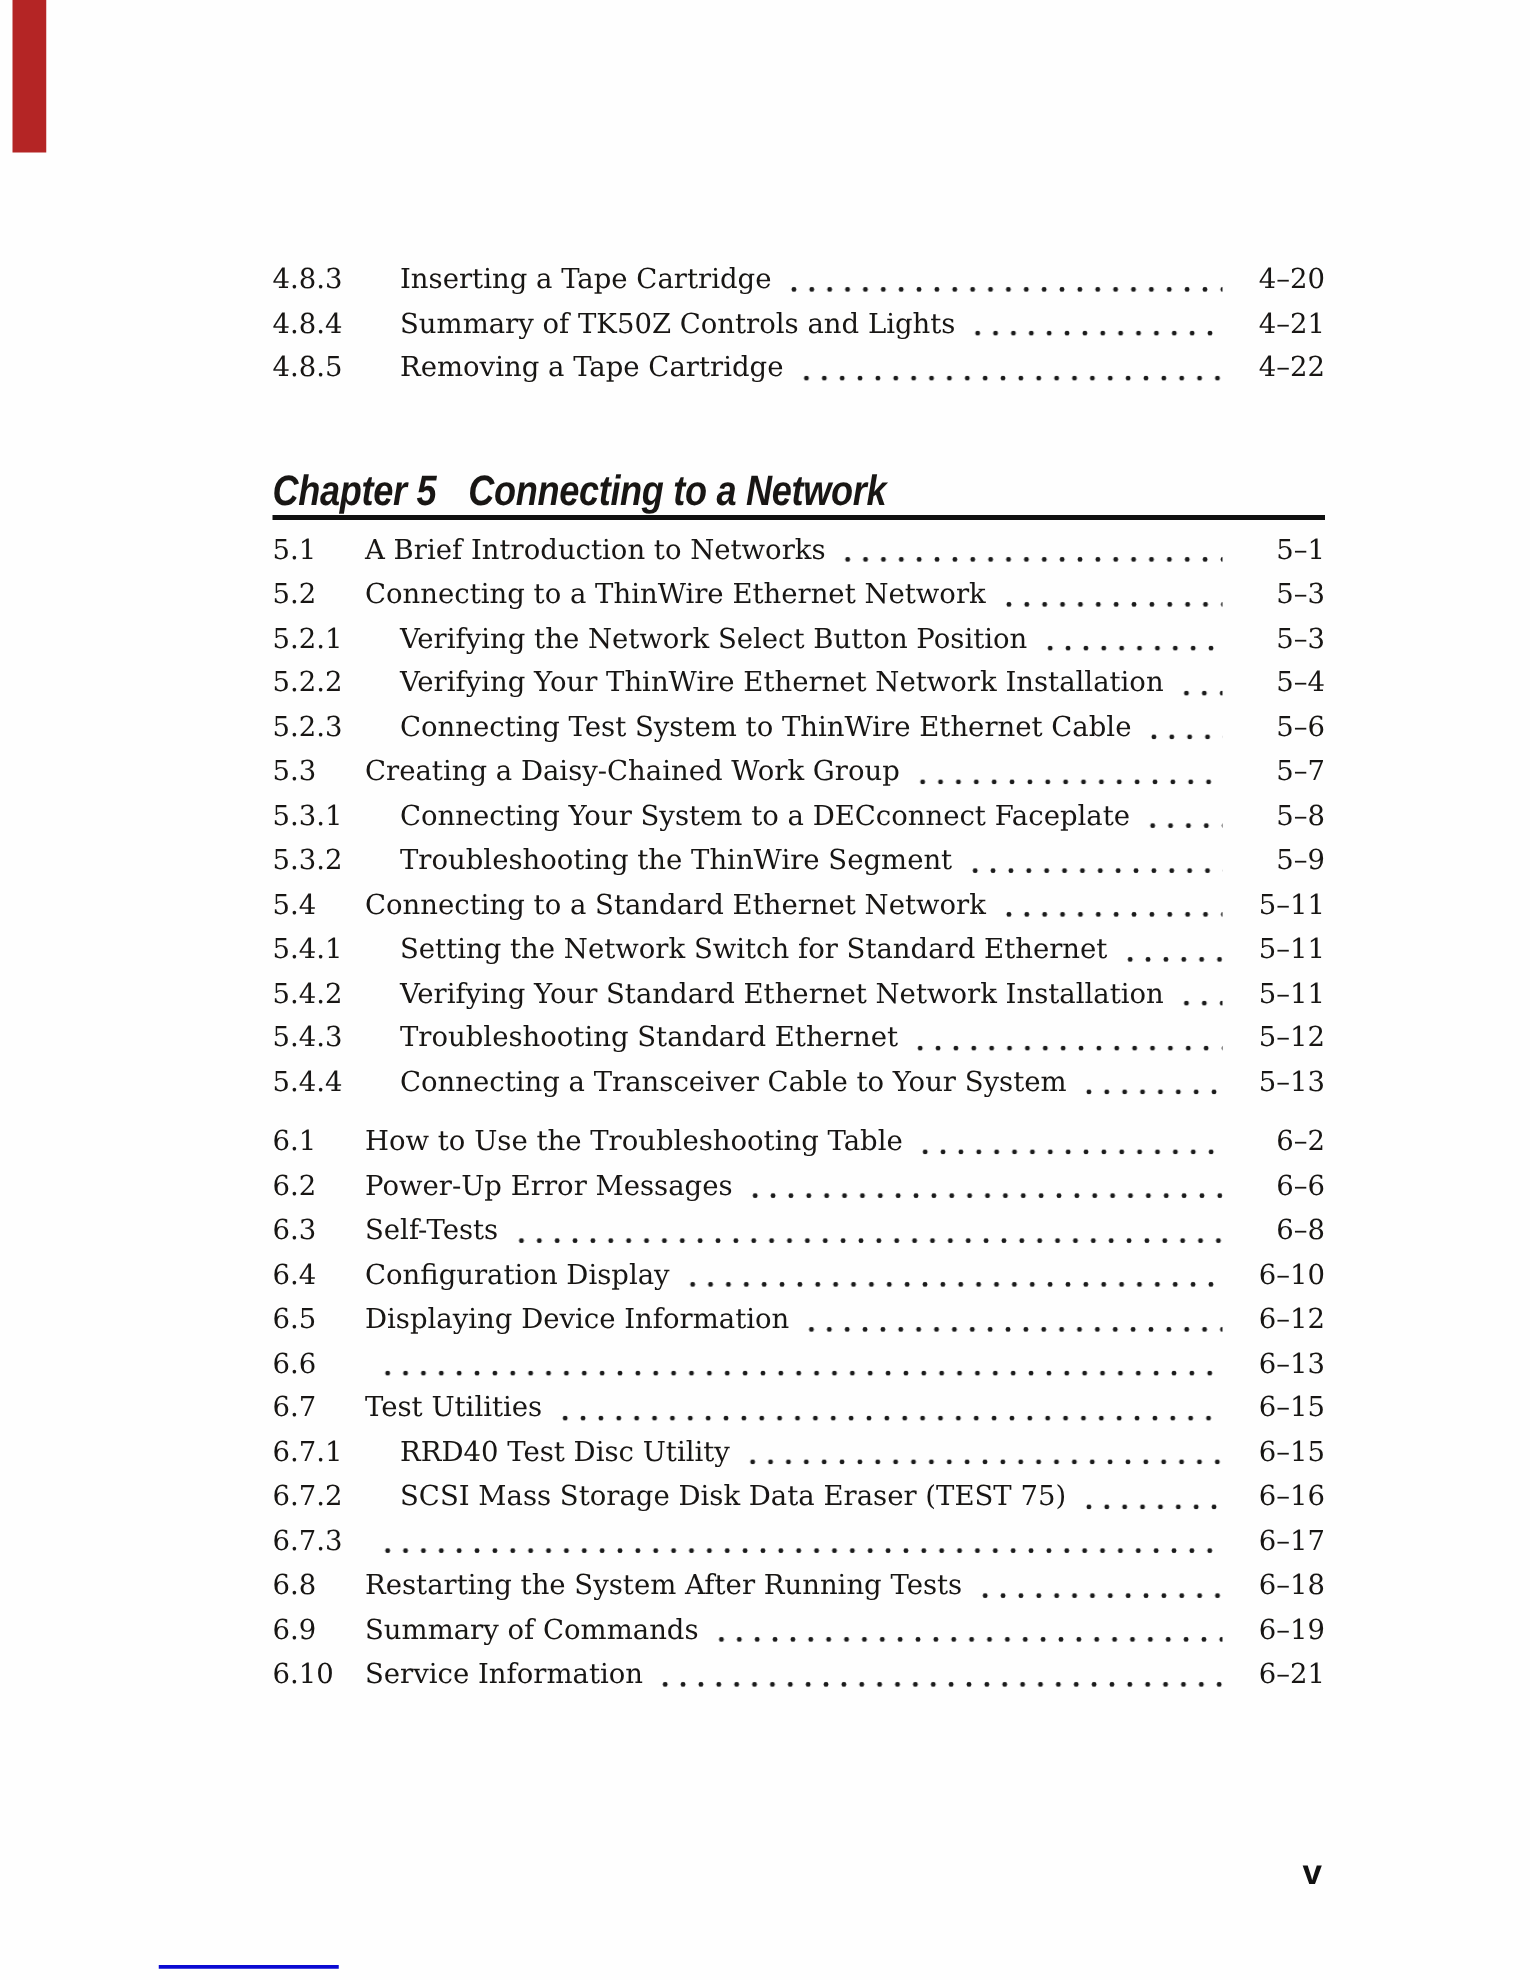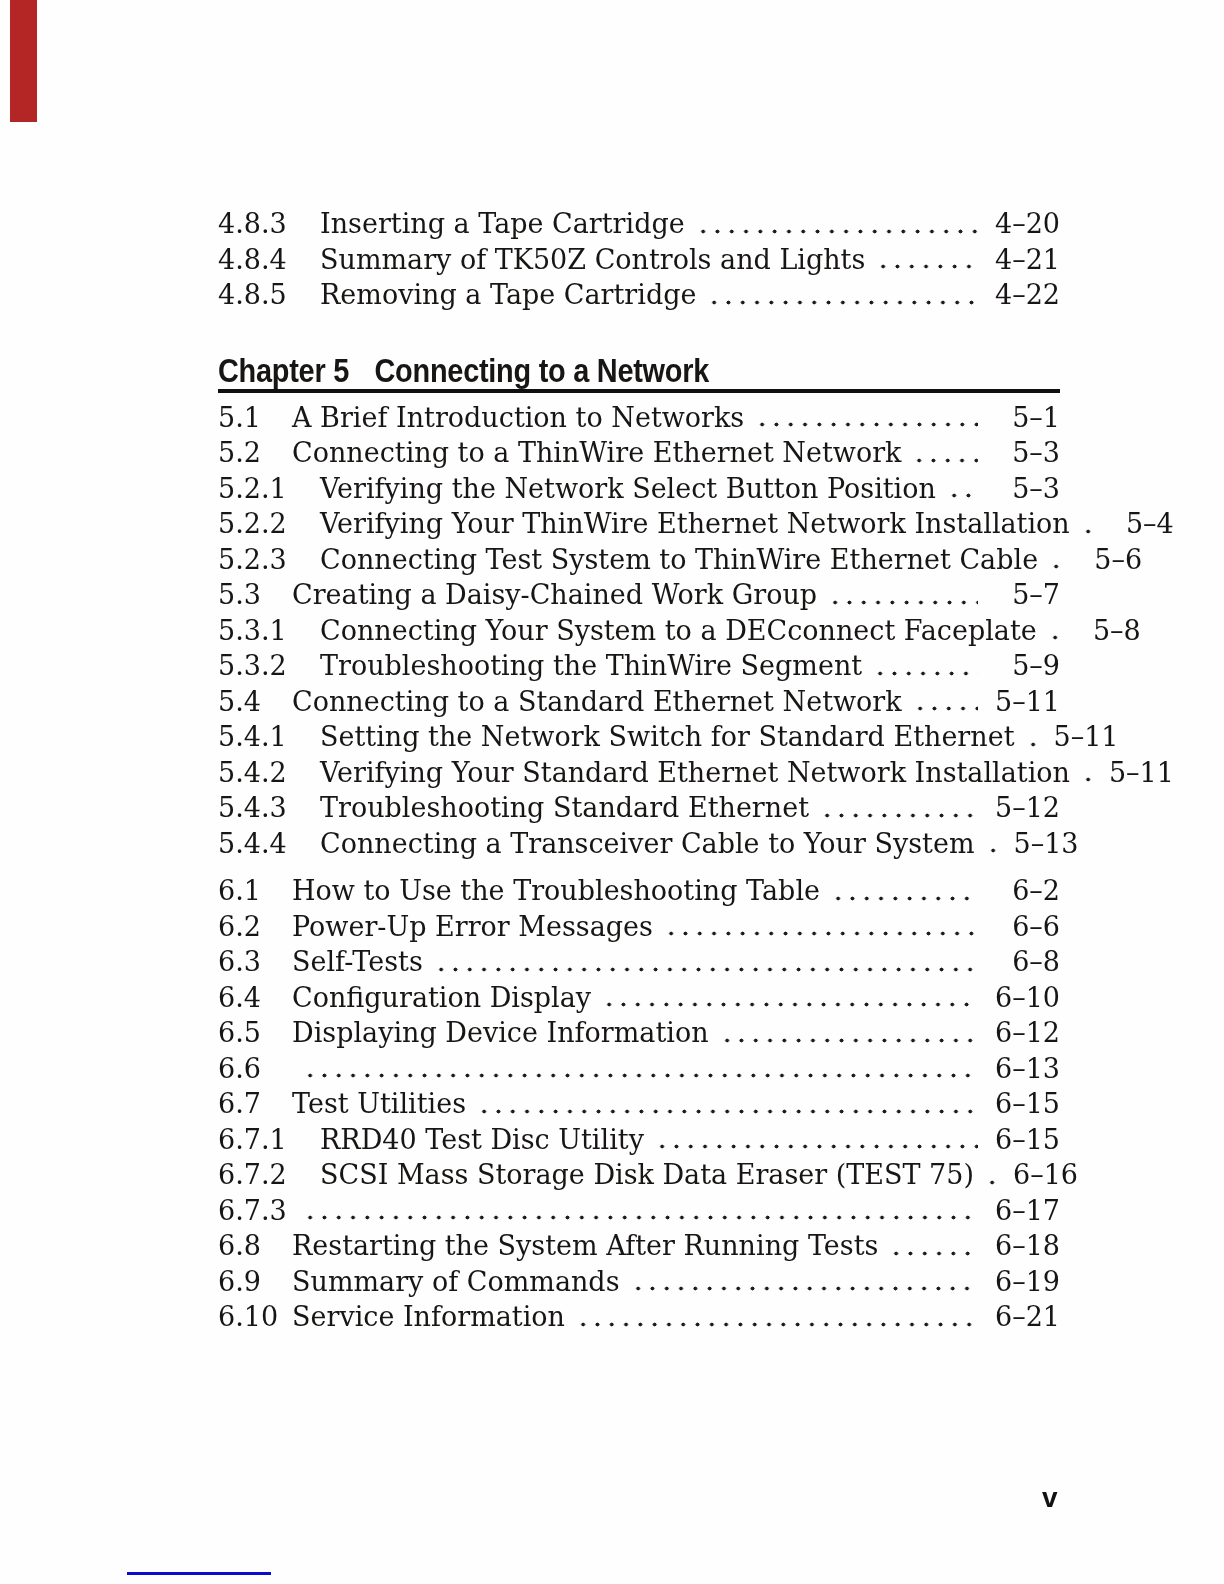--- a/index.html
+++ b/index.html
@@ -9,21 +9,21 @@
   }
   body { position:relative; }
 
   main { position:absolute; left:218px; top:0; width:842px; }
 
   .sec-0 { padding-top:206px; }
 
   .rows { }
   .toc-row {
     display:flex; align-items:flex-start;
-    font-size:27px; line-height:35.5px; white-space:nowrap;
+    font-size:22px; line-height:35.5px; white-space:nowrap;
   }
   .num { flex:0 0 74px; }
   .title { white-space:nowrap; }
   .level-3 .title { margin-left:28px; }
   .leader {
     flex:1 1 auto; min-width:15px; align-self:stretch;
     margin:0 10px 0 7px;
     background-image: radial-gradient(circle, #1b1b1b 1.7px, transparent 2.2px);
     background-size: 14.3px 5px;
     background-repeat: repeat-x;
@@ -36,21 +36,21 @@
     padding-bottom:2px; height:40px;
   }
   .h-inner {
     display:inline-block; white-space:nowrap;
     font-family:"Liberation Sans",sans-serif; font-weight:bold;
     font-size:34px; line-height:34px; letter-spacing:-0.3px;
     transform:scaleX(0.85); transform-origin:0 100%;
   }
   .h-title { margin-left:30px; }
 
-  .sec-1 .chapter-heading { margin-top:40px; }
+  .sec-1 .chapter-heading { margin-top:63px;font-style:italic; }
   .sec-1 .rows { margin-top:7px; }
   .sec-2 .chapter-heading { margin-top:16px; }
   .sec-2 .rows { margin-top:12px; }
 
   .artifact { position:absolute; }
   .red-mark  { left:10px;  top:0;       width:27px;  height:122px; background:#b42525; }
   .blue-line { left:127px; top:1572px;  width:144px; height:3px;   background:#0a0ad2; }
 
   .folio {
     position:absolute; left:1042px; top:1482px;

